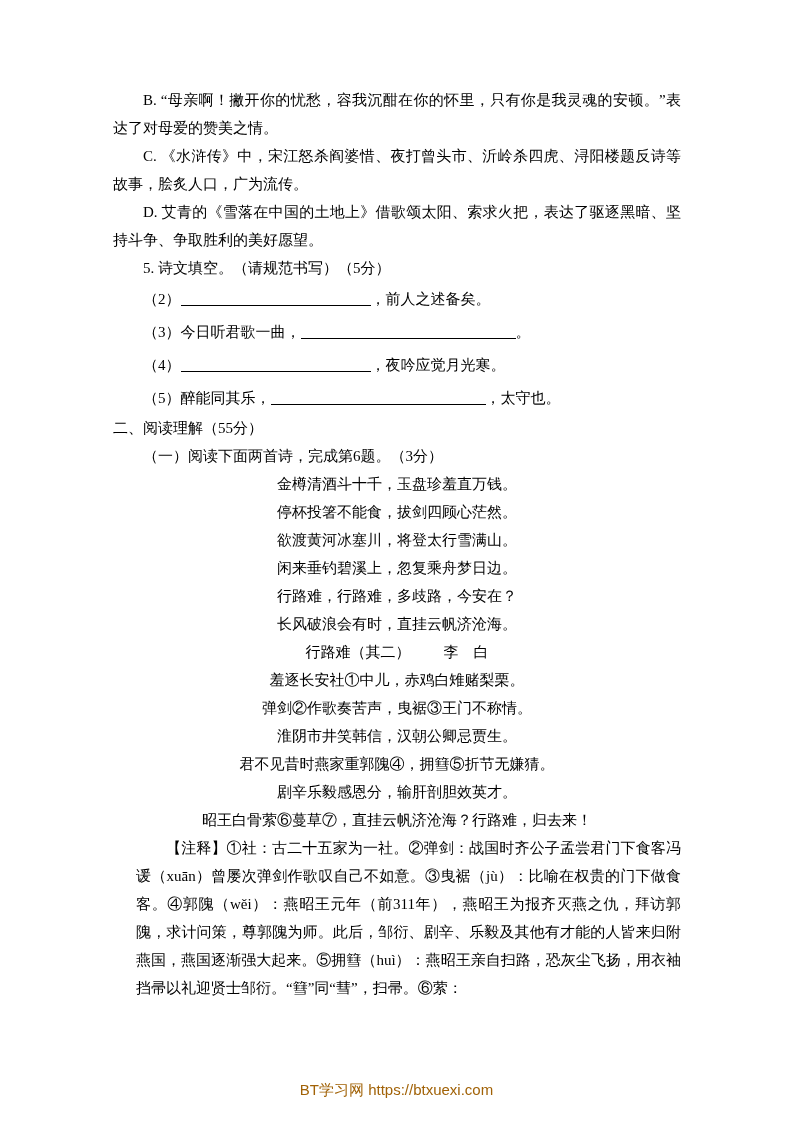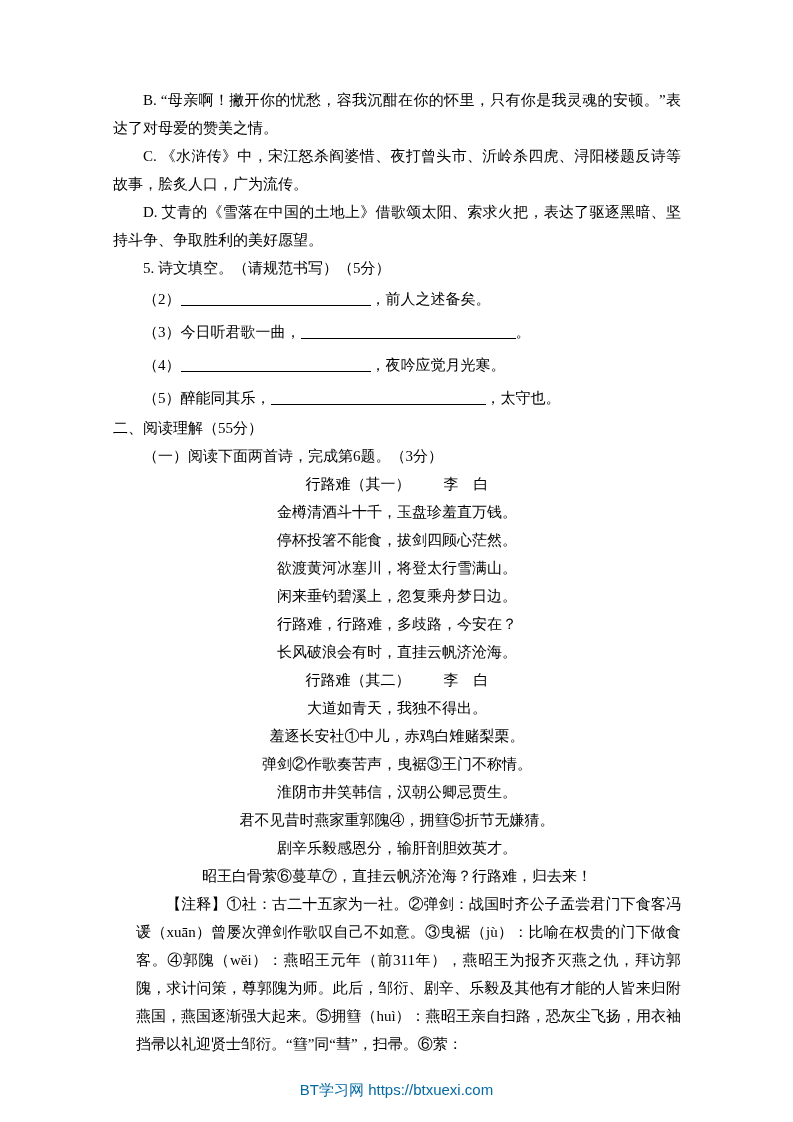--- a/index.html
+++ b/index.html
@@ -28,49 +28,47 @@
     display:inline-block;
     border-bottom:1px solid #000;
     height:14px;
     vertical-align:-2px;
   }
   [data-name="poem-author"] { margin-left:2.2em; }
   .footer {
     position:absolute;
     left:0; right:0; bottom:22px;
     text-align:center;
-    color:#0369a1;
+    color:#a16207;
     font-size:15px;
     font-family:"Liberation Sans","DejaVu Sans",sans-serif;
   }
 </style>
 </head>
 <body>
 
 <div class="page" data-name="exam-page">
   <div class="content" data-name="document-body">
       <div class="block para" data-name="option-b"><span data-name="text-run">B. “母亲啊！撇开你的忧愁，容我沉酣在你的怀里，只有你是我灵魂的安顿。”表达了对母爱的赞美之情。</span></div>
       <div class="block para" data-name="option-c"><span data-name="text-run">C. 《水浒传》中，宋江怒杀阎婆惜、夜打曾头市、沂岭杀四虎、浔阳楼题反诗等故事，脍炙人口，广为流传。</span></div>
       <div class="block para" data-name="option-d"><span data-name="text-run">D. 艾青的《雪落在中国的土地上》借歌颂太阳、索求火把，表达了驱逐黑暗、坚持斗争、争取胜利的美好愿望。</span></div>
       <div class="block para" data-name="question-5"><span data-name="text-run">5. 诗文填空。（请规范书写）（5分）</span></div>
       <div class="block para fill" data-name="fill-blank-2"><span data-name="text-run">（2）</span><span class="blank" data-name="answer-blank-line" style="width: 190px;"></span><span data-name="text-run">，前人之述备矣。</span></div>
       <div class="block para fill" data-name="fill-blank-3"><span data-name="text-run">（3）今日听君歌一曲，</span><span class="blank" data-name="answer-blank-line" style="width: 215px;"></span><span data-name="text-run">。</span></div>
       <div class="block para fill" data-name="fill-blank-4"><span data-name="text-run">（4）</span><span class="blank" data-name="answer-blank-line" style="width: 190px;"></span><span data-name="text-run">，夜吟应觉月光寒。</span></div>
       <div class="block para fill" data-name="fill-blank-5"><span data-name="text-run">（5）醉能同其乐，</span><span class="blank" data-name="answer-blank-line" style="width: 215px;"></span><span data-name="text-run">，太守也。</span></div>
       <div class="block section" data-name="section-2-heading"><span data-name="text-run">二、阅读理解（55分）</span></div>
       <div class="block para" data-name="part-1-intro"><span data-name="text-run">（一）阅读下面两首诗，完成第6题。（3分）</span></div>
-      <div class="block center" data-name="poem-1-title"><span data-name="text-run">行路难（其一）</span><span data-name="poem-author">李　白</span></div>
       <div class="block center" data-name="poem-1-line"><span data-name="text-run">金樽清酒斗十千，玉盘珍羞直万钱。</span></div>
       <div class="block center" data-name="poem-1-line"><span data-name="text-run">停杯投箸不能食，拔剑四顾心茫然。</span></div>
       <div class="block center" data-name="poem-1-line"><span data-name="text-run">欲渡黄河冰塞川，将登太行雪满山。</span></div>
       <div class="block center" data-name="poem-1-line"><span data-name="text-run">闲来垂钓碧溪上，忽复乘舟梦日边。</span></div>
       <div class="block center" data-name="poem-1-line"><span data-name="text-run">行路难，行路难，多歧路，今安在？</span></div>
       <div class="block center" data-name="poem-1-line"><span data-name="text-run">长风破浪会有时，直挂云帆济沧海。</span></div>
       <div class="block center" data-name="poem-2-title"><span data-name="text-run">行路难（其二）</span><span data-name="poem-author">李　白</span></div>
-      <div class="block center" data-name="poem-2-line"><span data-name="text-run">大道如青天，我独不得出。</span></div>
       <div class="block center" data-name="poem-2-line"><span data-name="text-run">羞逐长安社①中儿，赤鸡白雉赌梨栗。</span></div>
       <div class="block center" data-name="poem-2-line"><span data-name="text-run">弹剑②作歌奏苦声，曳裾③王门不称情。</span></div>
       <div class="block center" data-name="poem-2-line"><span data-name="text-run">淮阴市井笑韩信，汉朝公卿忌贾生。</span></div>
       <div class="block center" data-name="poem-2-line"><span data-name="text-run">君不见昔时燕家重郭隗④，拥篲⑤折节无嫌猜。</span></div>
       <div class="block center" data-name="poem-2-line"><span data-name="text-run">剧辛乐毅感恩分，输肝剖胆效英才。</span></div>
       <div class="block center" data-name="poem-2-line"><span data-name="text-run">昭王白骨萦⑥蔓草⑦，直挂云帆济沧海？行路难，归去来！</span></div>
       <div class="block note" data-name="annotations"><span data-name="text-run">【注释】①社：古二十五家为一社。②弹剑：战国时齐公子孟尝君门下食客冯谖（xuān）曾屡次弹剑作歌叹自己不如意。③曳裾（jù）：比喻在权贵的门下做食客。④郭隗（wěi）：燕昭王元年（前311年），燕昭王为报齐灭燕之仇，拜访郭隗，求计问策，尊郭隗为师。此后，邹衍、剧辛、乐毅及其他有才能的人皆来归附燕国，燕国逐渐强大起来。⑤拥篲（huì）：燕昭王亲自扫路，恐灰尘飞扬，用衣袖挡帚以礼迎贤士邹衍。“篲”同“彗”，扫帚。⑥萦：</span></div>
     </div>
   <div class="footer" data-name="watermark-link">BT学习网 https://btxuexi.com</div>
 </div>

